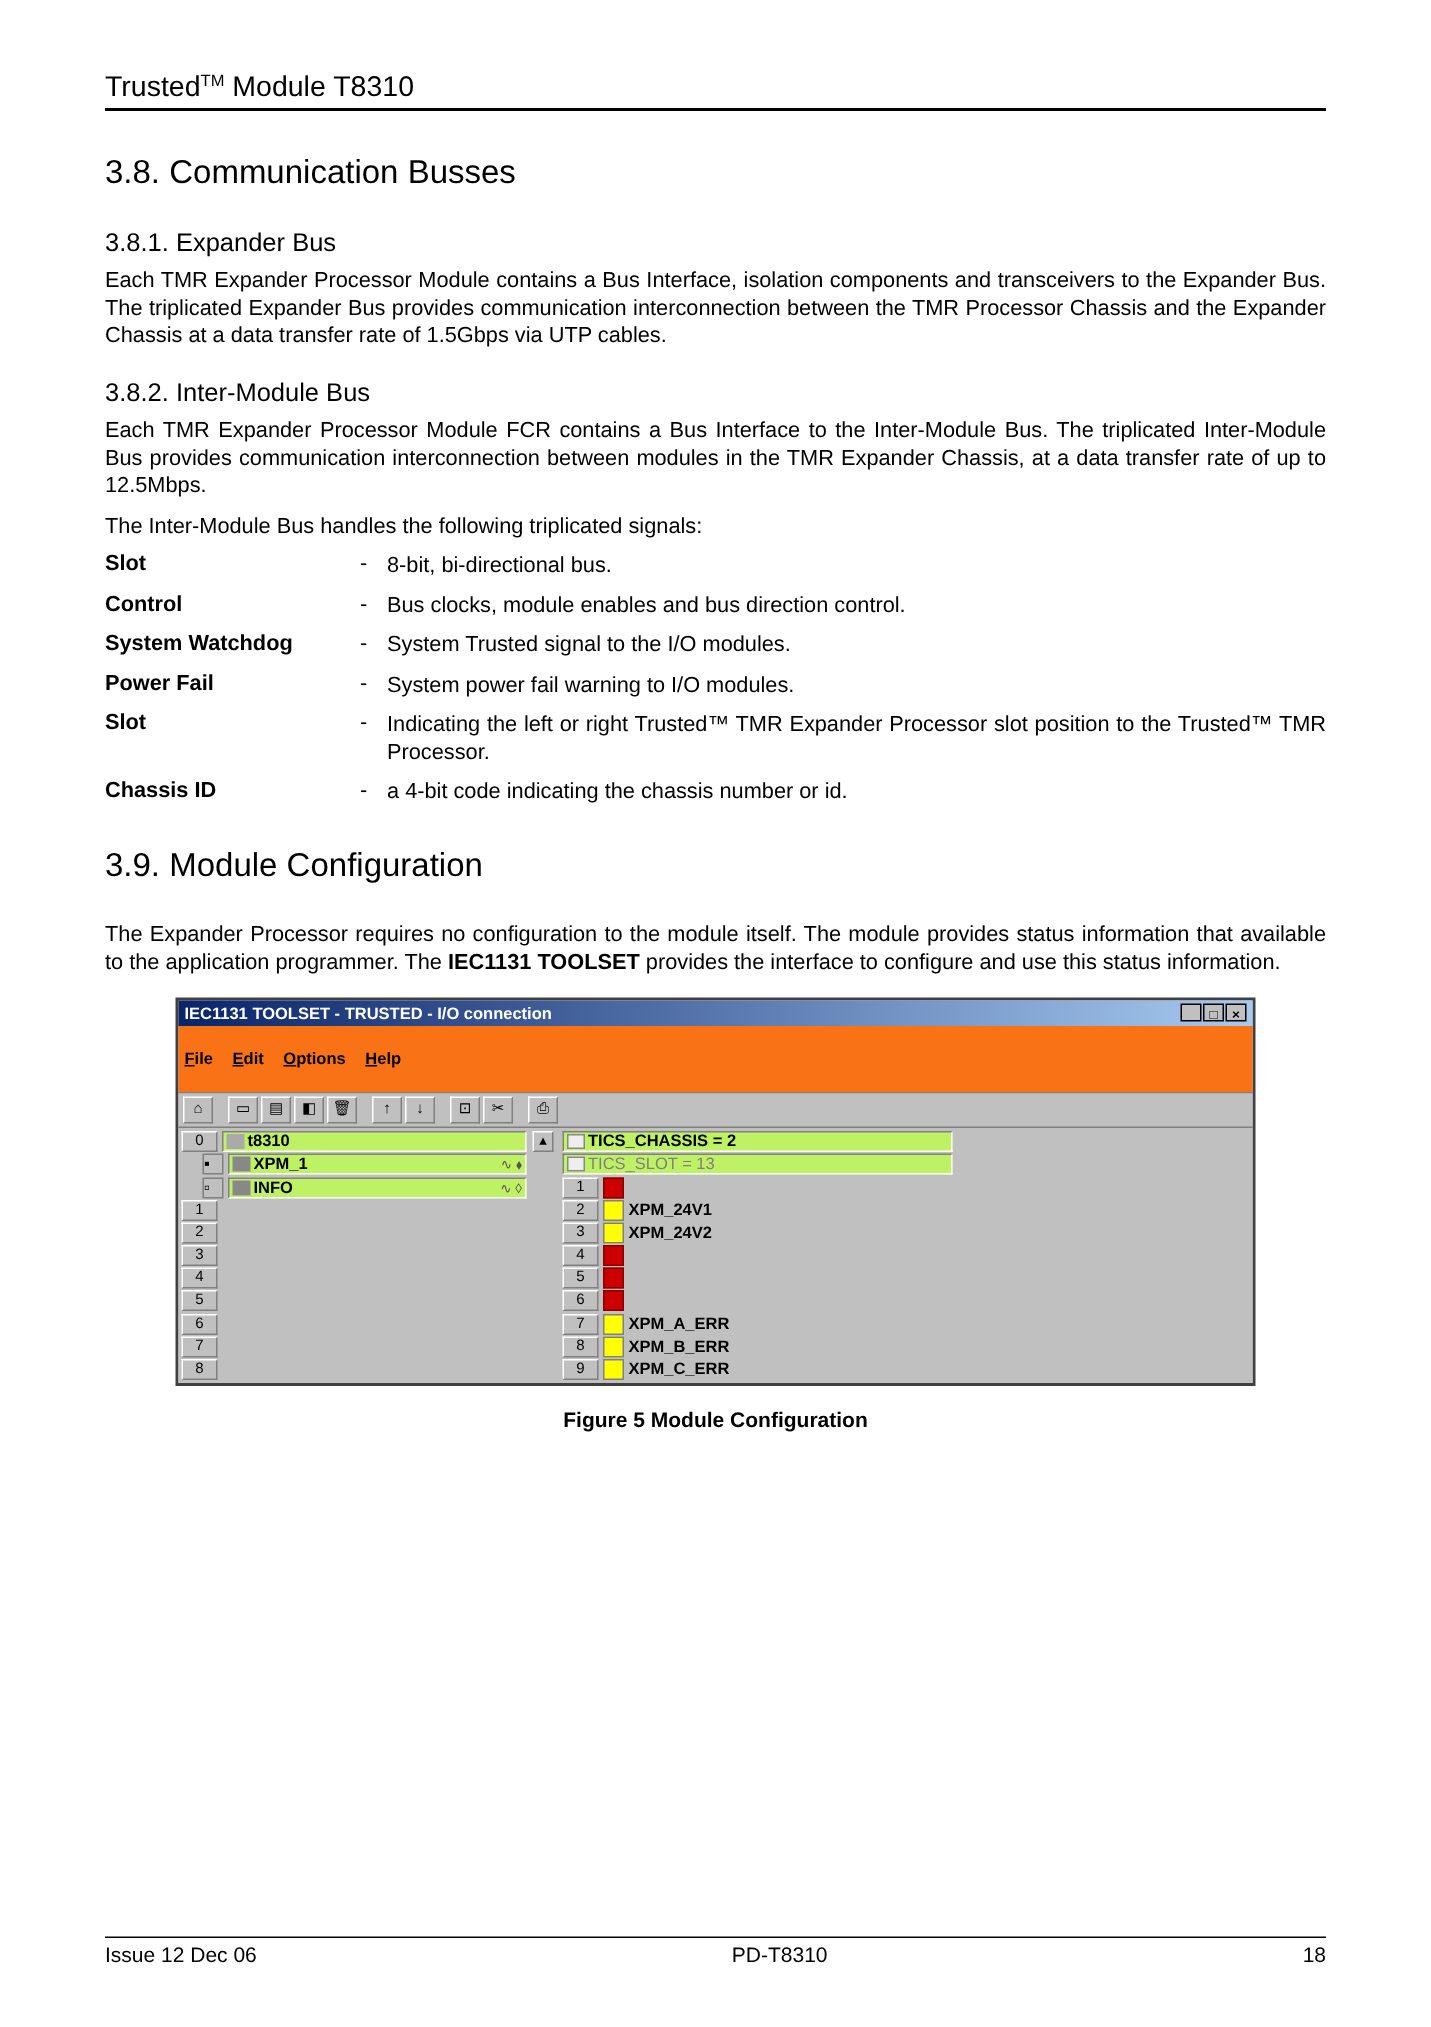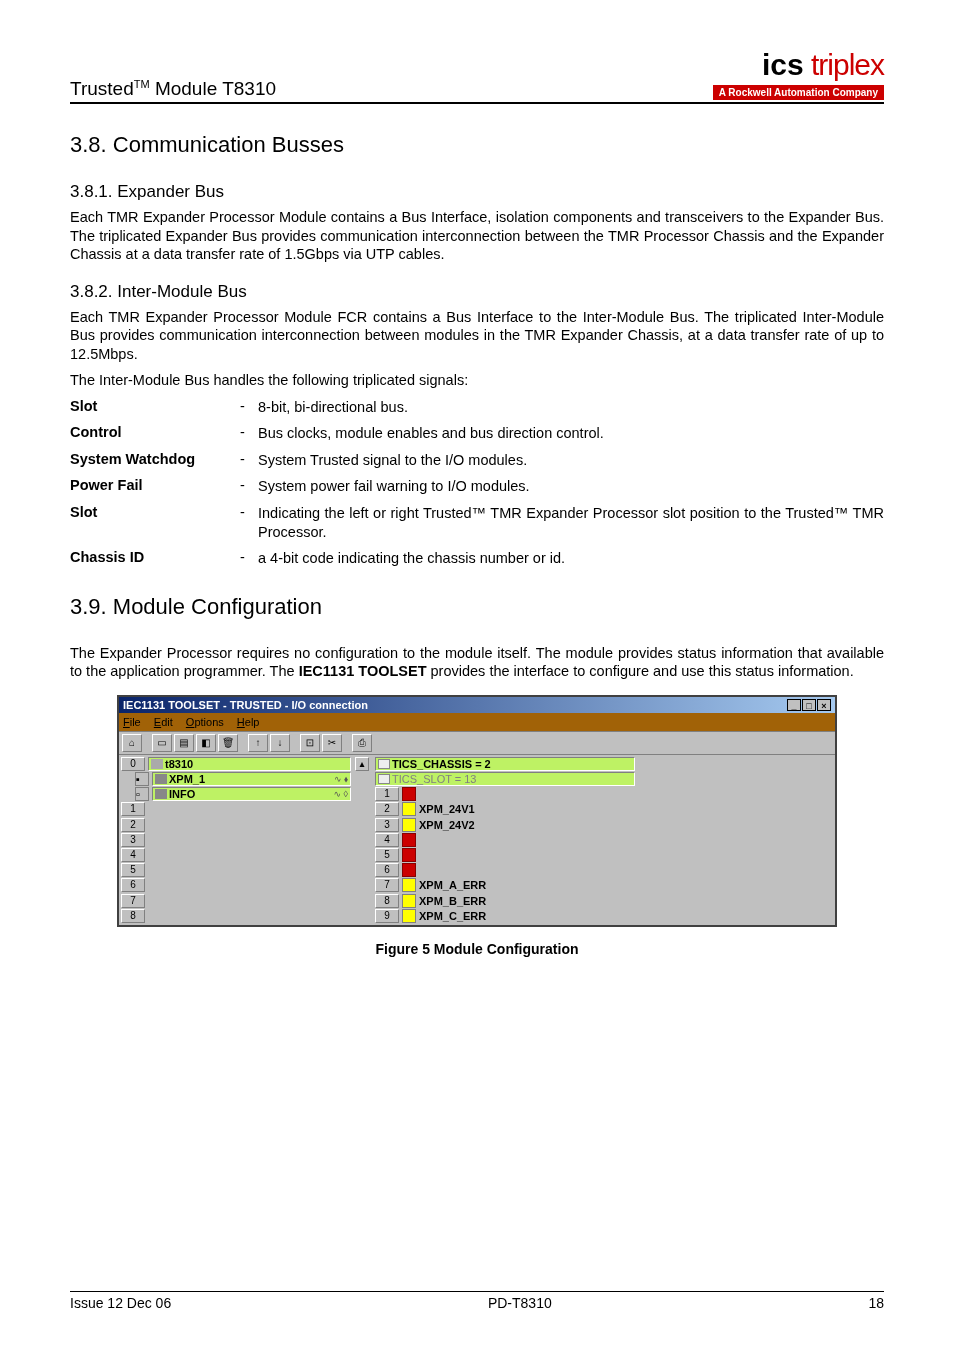--- a/index.html
+++ b/index.html
@@ -81,23 +81,24 @@
       background: #c0c0c0;
       color: #000;
       text-align: center;
       line-height: 12px;
       font-weight: bold;
       margin-left: 1px;
       border: 1px solid #000;
       font-size: 9px;
     }
     .ss-menubar {
-      background: #a16207;
-      padding: 3px 4px;
+      background: #f97316;
+      padding: 16px 4px;
       border-bottom: 1px solid #808080;
+      font-weight: bold;
     }
     .ss-menubar span { margin-right: 10px; }
     .ss-menubar span u { text-decoration: underline; }
     .ss-toolbar {
       background: #c0c0c0;
       padding: 2px 3px;
       border-bottom: 1px solid #808080;
       display: flex;
       gap: 2px;
     }
@@ -175,28 +176,20 @@
       justify-content: space-between;
       font-size: 14px;
     }
   </style>
 </head>
 <body>
 
 <div class="header-row">
   <div class="header-left">
     <span>Trusted</span><span class="tm">TM</span><span> Module T8310</span>
-  </div>
-  <div class="logo-block">
-    <div class="logo-main">
-      <span class="logo-ics">ics</span><span class="logo-triplex"> triplex</span>
-    </div>
-    <div class="logo-sub">
-      <span>A </span><b>Rockwell Automation</b><span> Company</span>
-    </div>
   </div>
 </div>
 
 <h2 class="section">3.8. Communication Busses</h2>
 
 <h3 class="subsection">3.8.1.  Expander Bus</h3>
 <p class="body">Each TMR Expander Processor Module contains a Bus Interface, isolation components and transceivers to the Expander Bus.  The triplicated Expander Bus provides communication interconnection between the TMR Processor Chassis and the Expander Chassis at a data transfer rate of 1.5Gbps via UTP cables.</p>
 
 <h3 class="subsection">3.8.2.  Inter-Module Bus</h3>
 <p class="body">Each TMR Expander Processor Module FCR contains a Bus Interface to the Inter-Module Bus.  The triplicated Inter-Module Bus provides communication interconnection between modules in the TMR Expander Chassis, at a data transfer rate of up to 12.5Mbps.</p>

